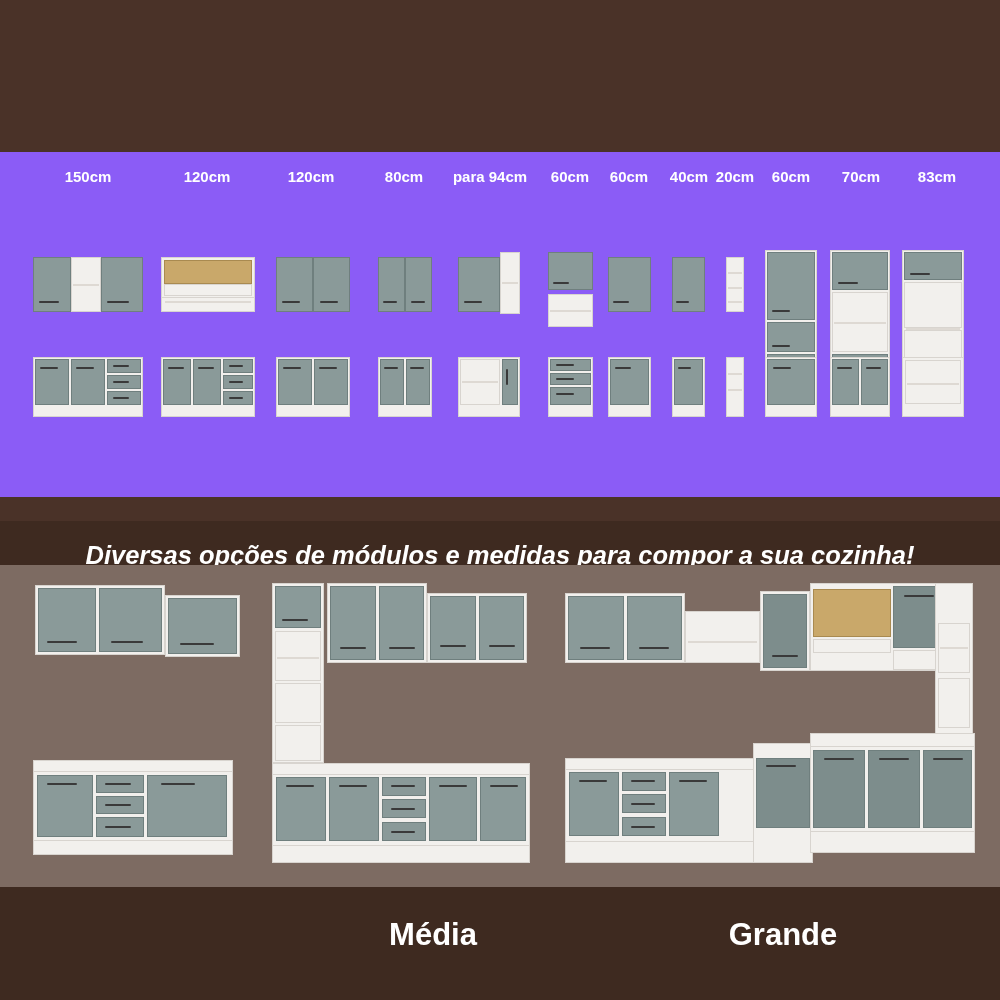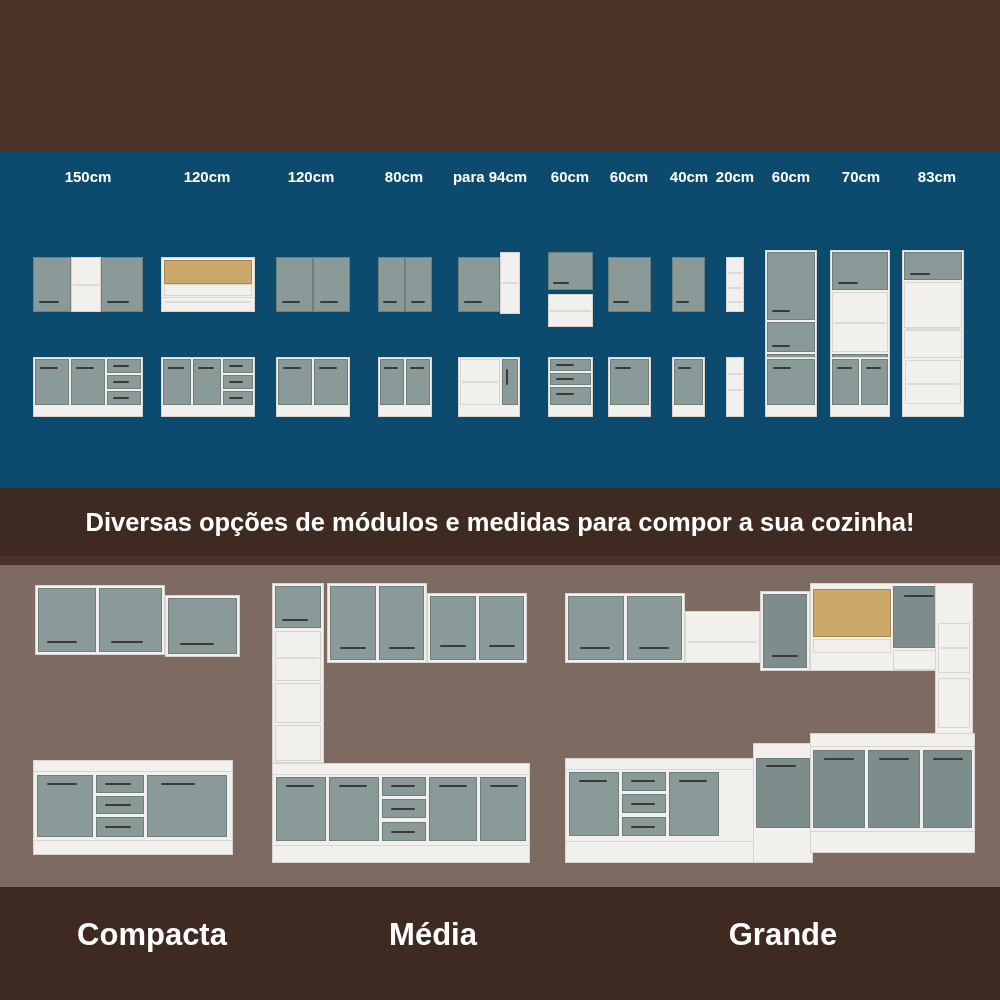--- a/index.html
+++ b/index.html
@@ -23,21 +23,21 @@
     font-size:31px;font-weight:bold;letter-spacing:0px;
   }
   .header .main{
     position:absolute;left:74px;top:58px;
     font-size:62px;font-weight:bold;letter-spacing:1px;
   }
 
   
   .band-modules{
     position:absolute;left:0;top:152px;width:1000px;height:345px;
-    background:#0c4a6e;
+    background:#8b5cf6;
   }
   .labels{position:absolute;left:0;top:0;width:1000px;height:40px;}
   .label{
     position:absolute;top:16px;
     color:#ffffff;font-size:15px;font-weight:bold;white-space:nowrap;
     text-align:center;transform:translateX(-50%);
   }
 
   
   .mod{position:absolute;}
@@ -47,22 +47,22 @@
   }
   .door.dark{background:#7d8d8c;}
   .white{background:#f2f0ed;border:1px solid #d8d4cf;box-sizing:border-box;}
   .wood{background:#c9a86a;border:1px solid #a98a50;box-sizing:border-box;}
   .handle{position:absolute;background:#3a3a3a;height:2px;border-radius:1px;}
   .handle.v{width:2px;height:16px;}
   .shelfline{position:absolute;background:#ded9d3;height:2px;}
 
   
   .band-slogan{
-    position:absolute;left:0;top:488px;width:1000px;height:68px;
-    background:#3e2a20;color:#ffffff;
+    position:absolute;left:0;top:521px;width:1000px;height:68px;
+    background:#3e2a20;color:#ffffff;font-style:italic;
   }
   .band-slogan .txt{
     position:absolute;left:50%;top:50%;transform:translate(-50%,-50%);
     font-size:25.5px;font-weight:bold;white-space:nowrap;
   }
 
   
   .band-kitchens{
     position:absolute;left:0;top:565px;width:1000px;height:322px;
     background:#7d6b62;
@@ -420,18 +420,17 @@
       <div class="box door dark" style="left:308px;top:167px;width:52px;height:78px;"></div>
       <div class="handle" style="left:319px;top:175px;width:30px;"></div>
       <div class="box door dark" style="left:363px;top:167px;width:49px;height:78px;"></div>
       <div class="handle" style="left:373px;top:175px;width:30px;"></div>
       <div class="box white" style="left:250px;top:248px;width:165px;height:22px;"></div>
     </div>
 
   </div>
 
   <div class="band-footer">
-    <div class="footer-name" style="left:152px">Compacta</div>
     <div class="footer-name" style="left:433px">Média</div>
     <div class="footer-name" style="left:783px">Grande</div>
   </div>
 
 </div>
 
 </body></html>

